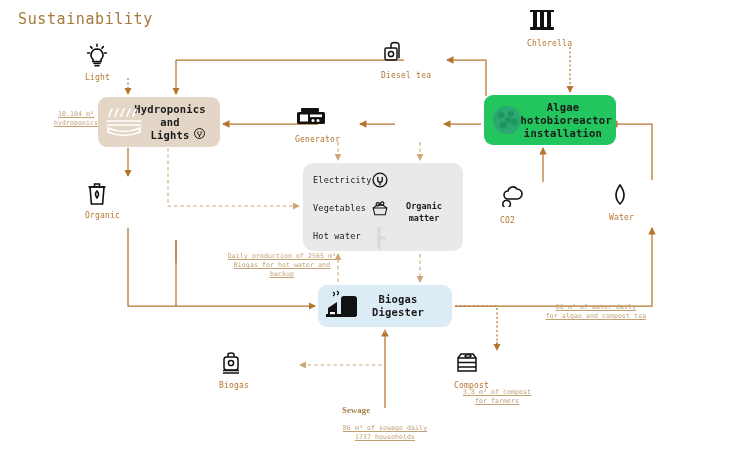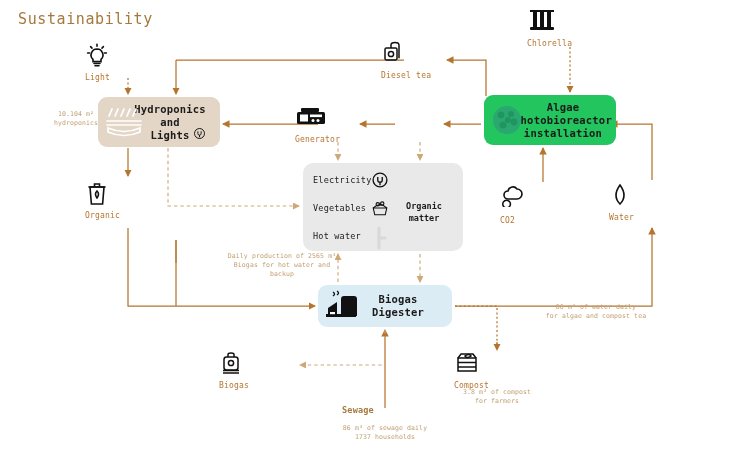--- a/index.html
+++ b/index.html
@@ -91,20 +91,21 @@
     margin-top: 1px;
   }
   .note {
     position: absolute;
     font-size: 6.5px;
     color: #c2a074;
     line-height: 9px;
     text-align: center;
     letter-spacing: .1px;
     white-space: pre-line;
+    text-decoration: underline;
   }
   #title {
     position: absolute;
     left: 18px; top: 10px;
     font-size: 15px;
     color: #a5793c;
     letter-spacing: .6px;
   }
   .central-row {
     position: absolute;
@@ -393,21 +394,21 @@
         <g fill="none" stroke="#111" stroke-width="1.5">
           <path d="M4 8 h18 v13 h-18 z"></path>
           <path d="M4 12.5 h18 M4 17 h18 M4 8 l3 -4 h12 l3 4"></path>
           <path d="M11 6 q4 -3 6 0 q-4 3 -6 0 z"></path>
         </g>
       </svg>
     </span>
     <span class="cap">Compost</span>
   </div>
 
-  <div class="icon-node" style="left:385px; top:404px;">
+  <div class="icon-node" style="left:385px; top:404px;font-family:Liberation Serif, serif;">
     <span class="cap" style="font-weight:bold;color:#a5793c;font-size:8.5px">Sewage</span>
   </div>
 
   <div class="note" style="left:36px; top:110px; width:80px;">10.104 m²
 hydroponics</div>
 
   <div class="note" style="left:217px; top:252px; width:130px;">Daily production of 2565 m³
 Biogas for hot water and
 backup</div>
 

